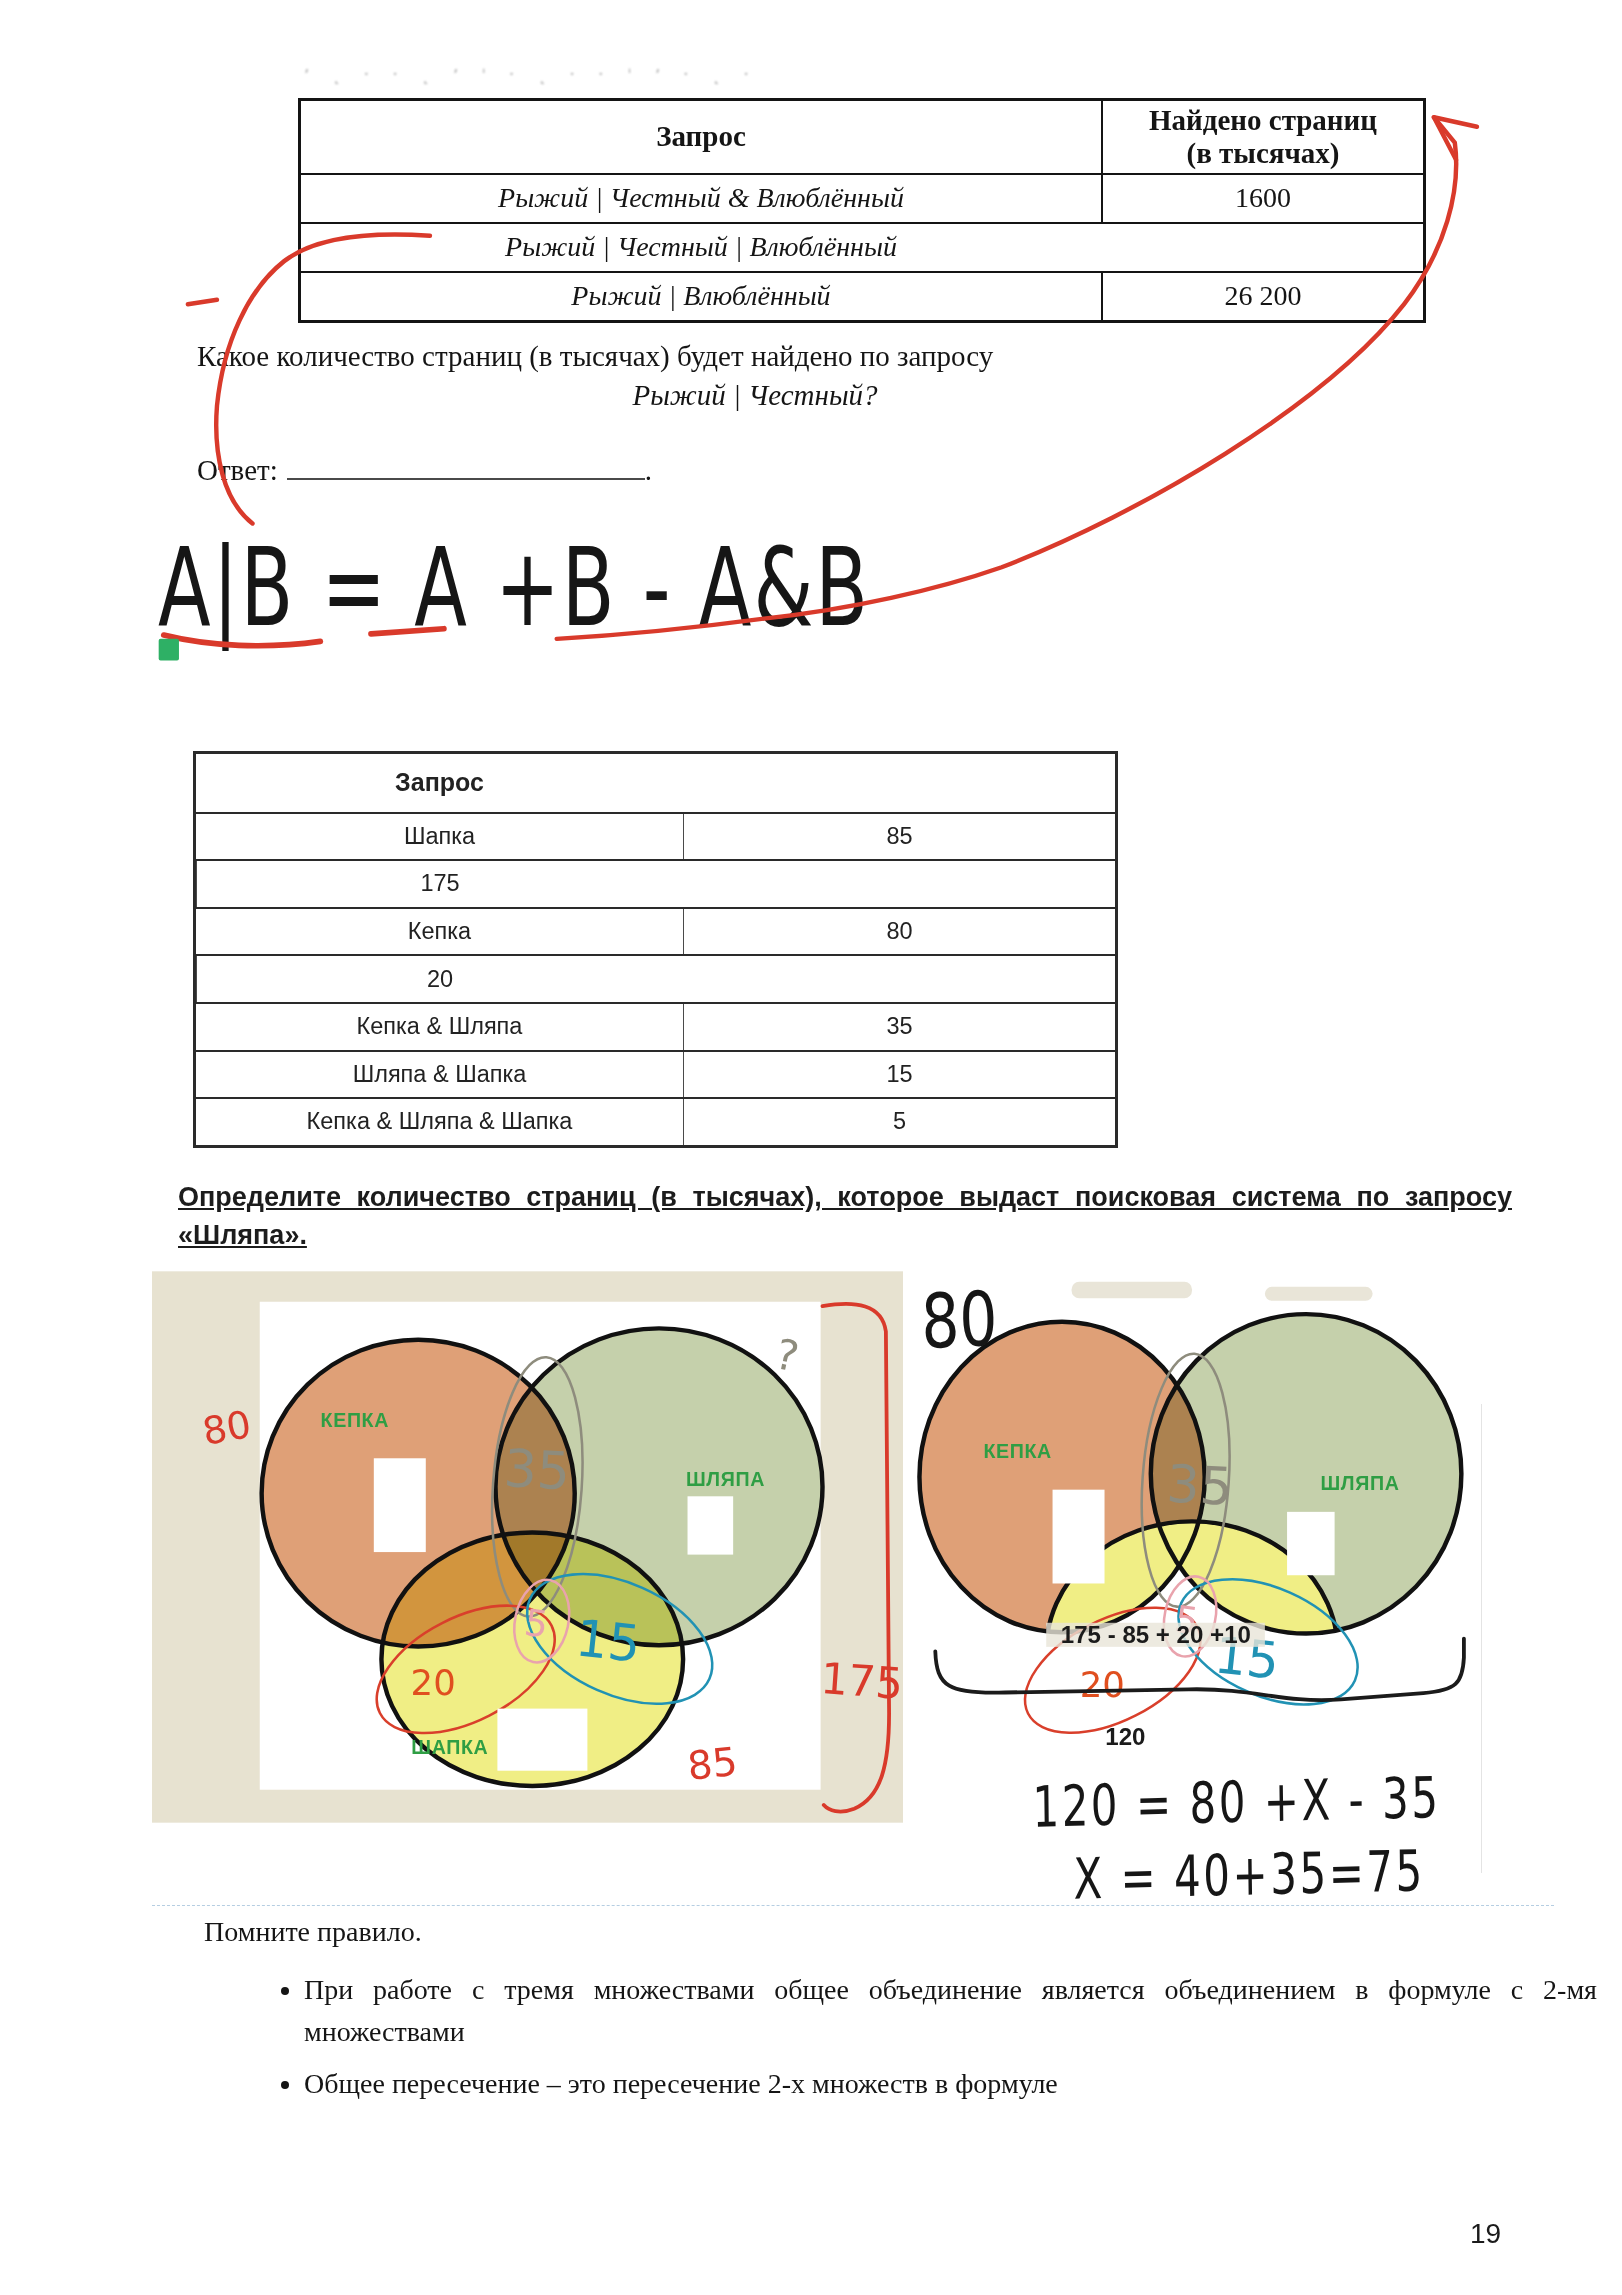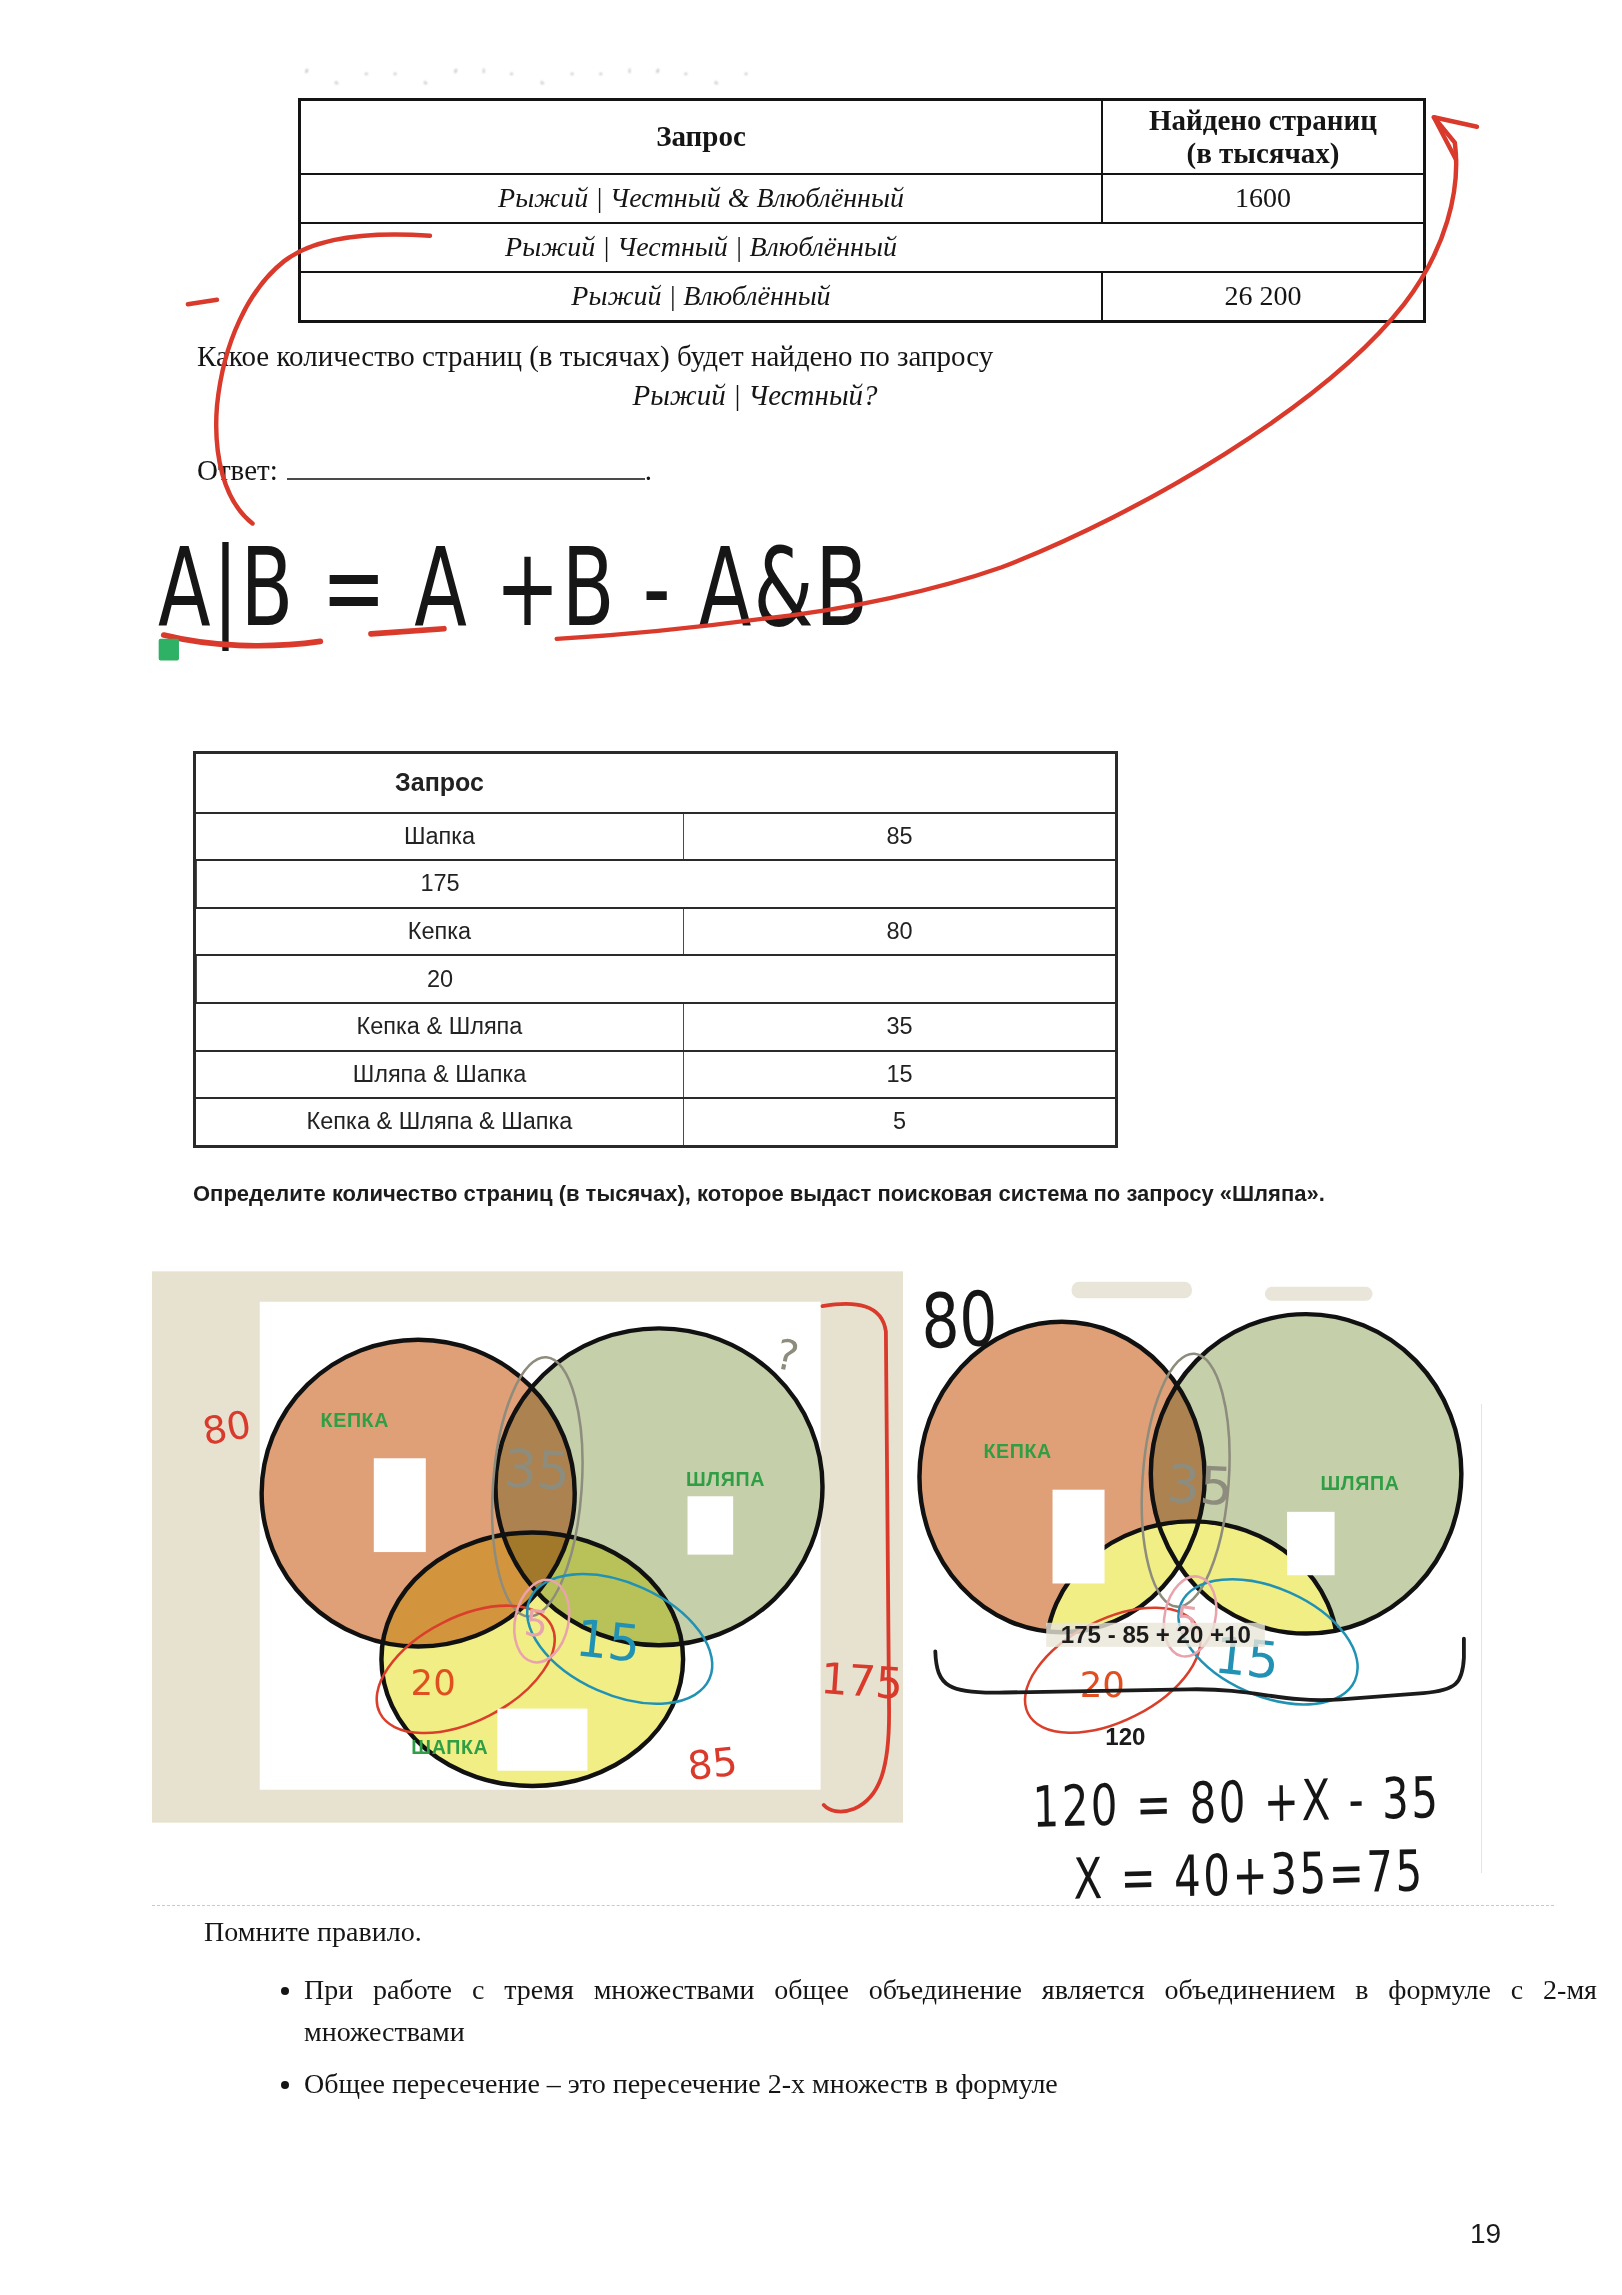--- a/index.html
+++ b/index.html
@@ -39,22 +39,22 @@
   .t2{left:193px;top:751px;width:919px;border:3.2px solid #2a2a2a;background:#fff;
       font-family:"Liberation Sans",sans-serif;color:#222;}
   .t2 .row{display:grid;grid-template-columns:487px 1fr;border-top:2.5px solid #2a2a2a;}
   .t2 .row.head{border-top:none;}
   .t2 .c{display:flex;align-items:center;justify-content:center;text-align:center;padding:1.3px 5px;}
   .t2 .head .c{min-height:55px;font-weight:bold;font-size:25px;}
   .t2 .body .c{min-height:43px;font-size:23.5px;}
   .t2 .v{border-left:1.3px solid #4a4a4a;}
 
   
-  .task{left:193px;top:1179px;width:1334px;font-family:"Liberation Sans",sans-serif;
-        font-weight:bold;font-size:22px;line-height:1.4;color:#1c1c1c;text-align:justify;}
+  .task{left:178px;top:1179px;width:1334px;font-family:"Liberation Sans",sans-serif;
+        font-weight:bold;font-size:27px;line-height:1.4;color:#1c1c1c;text-align:justify;text-decoration:underline;}
 
   
   svg{isolation:isolate;}
   .vennL{left:152px;top:1271px;overflow:visible;}
   .vennR{left:916px;top:1271px;overflow:visible;}
   .vlabel{font-family:"Liberation Sans",sans-serif;font-weight:bold;letter-spacing:1px;}
   .bracket-label{font-family:"Liberation Sans",sans-serif;font-weight:bold;}
 
   
   .dashline{left:152px;top:1905px;width:1402px;border-top:1.9px dashed #a9c6dd;opacity:.85;}

